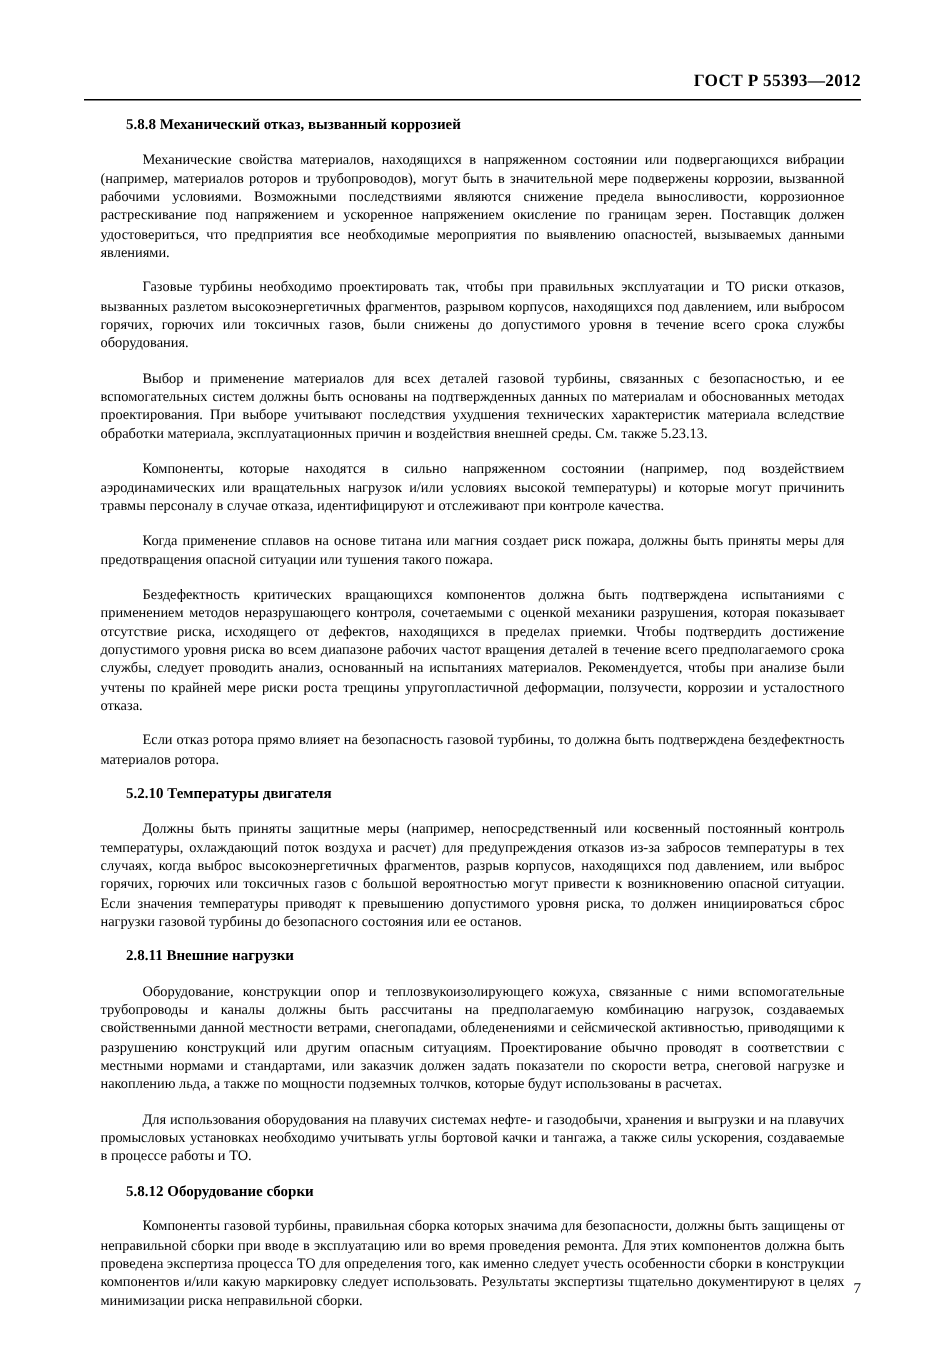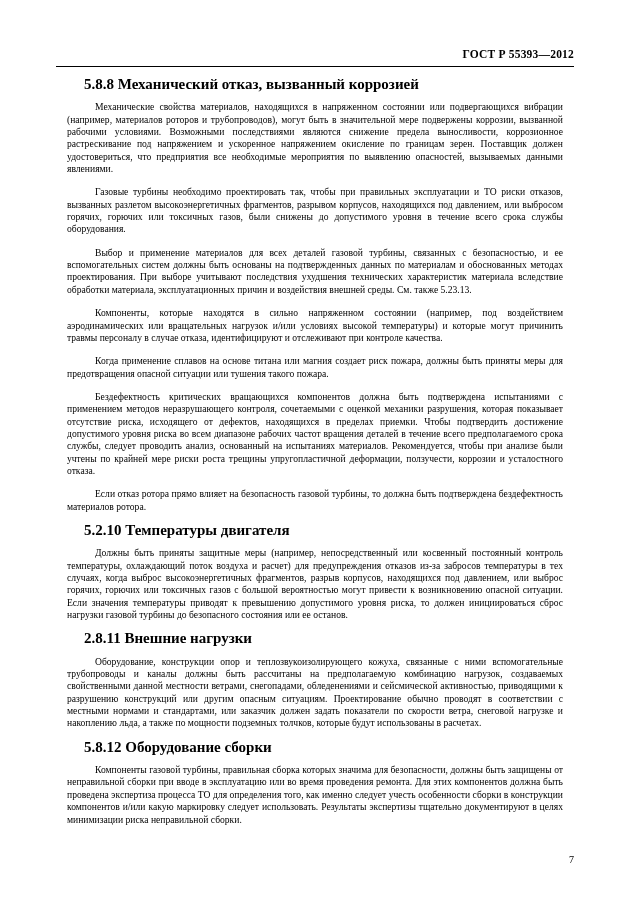--- a/index.html
+++ b/index.html
@@ -52,21 +52,21 @@
   }
   .content p {
     margin: 11px;
     text-indent: 28px;
     hyphens: auto;
   }
   .heading {
     margin: 0;
     text-indent: 28px;
     font-weight: bold;
-    font-size: 15px;
+    font-size: 10px;
     line-height: 12.35px;
   }
   .heading .num {
     font-weight: bold;
   }
   .pagenum {
     position: absolute;
     bottom: 48px;
     right: 56px;
     font-size: 10px;
@@ -100,20 +100,21 @@
       <span class="num">5.2.10</span>
       <span>Температуры двигателя</span>
     </div>
     <p>Должны быть приняты защитные меры (например, непосредственный или косвенный постоянный контроль температуры, охлаждающий поток воздуха и расчет) для предупреждения отказов из-за забросов температуры в тех случаях, когда выброс высокоэнергетичных фрагментов, разрыв корпусов, находящихся под давлением, или выброс горячих, горючих или токсичных газов с большой вероятностью могут привести к возникновению опасной ситуации. Если значения температуры приводят к превышению допустимого уровня риска, то должен инициироваться сброс нагрузки газовой турбины до безопасного состояния или ее останов.</p>
 
     <div class="heading">
       <span class="num">2.8.11</span>
       <span>Внешние нагрузки</span>
     </div>
     <p>Оборудование, конструкции опор и теплозвукоизолирующего кожуха, связанные с ними вспомогательные трубопроводы и каналы должны быть рассчитаны на предполагаемую комбинацию нагрузок, создаваемых свойственными данной местности ветрами, снегопадами, обледенениями и сейсмической активностью, приводящими к разрушению конструкций  или другим опасным ситуациям. Проектирование обычно проводят в соответствии с местными нормами и стандартами,  или заказчик должен задать показатели по скорости ветра, снеговой нагрузке и накоплению льда, а также по мощности подземных толчков, которые будут использованы в расчетах.</p>
+    <p>Для использования оборудования на плавучих системах нефте- и газодобычи, хранения и выгрузки  и на плавучих промысловых установках необходимо учитывать углы бортовой качки и тангажа, а также силы ускорения, создаваемые в процессе работы и ТО.</p>
 
     <div class="heading">
       <span class="num">5.8.12</span>
       <span>Оборудование сборки</span>
     </div>
     <p>Компоненты газовой турбины, правильная сборка которых значима для безопасности, должны быть защищены от неправильной сборки при вводе в  эксплуатацию или во время проведения ремонта. Для этих компонентов должна быть проведена экспертиза процесса ТО для определения того, как именно следует учесть особенности сборки в конструкции компонентов и/или какую маркировку следует использовать. Результаты экспертизы тщательно документируют в целях минимизации риска неправильной сборки.</p>
 
   </div>
 
   <div class="pagenum">7</div>

